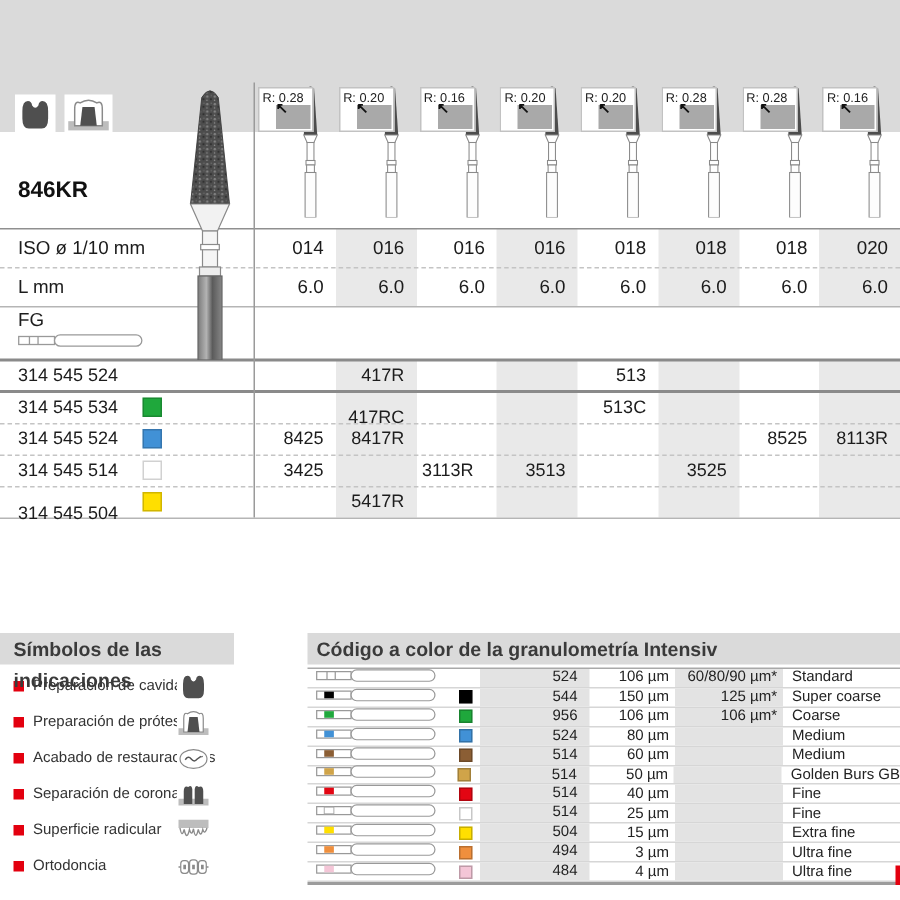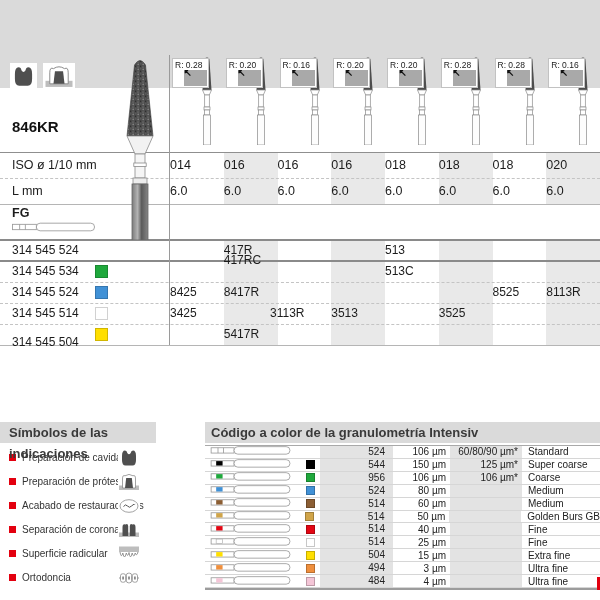--- a/index.html
+++ b/index.html
@@ -16,23 +16,23 @@
   .vline{left:169px;top:55px;width:1px;height:290px;background:#9a9a9a;z-index:6}
   .hline{left:0;width:600px;z-index:2}
   .hl-solid{height:1px;background:#8f8f8f}
   .hl-thin{height:1px;background:#b5b5b5}
   .hl-heavy{height:2px;background:#8a8a8a}
   .hl-dash{height:0;border-top:1px dashed #c4c4c4}
   .stripe{background:#e9e9e9;z-index:1}
   .row-label{left:12px;font-size:12.5px;z-index:3}
   .rl-iso{top:152px;height:26px;line-height:26px}
   .rl-l{top:178px;height:26px;line-height:26px}
-  .rl-fg{top:205px;height:16px;line-height:16px;font-weight:bold}
+  .rl-fg{top:205px;height:16px;line-height:16px;font-weight:normal}
   .fg-bur{left:12px;top:221px;z-index:3}
-  .cell{font-size:12.5px;z-index:3}
+  .cell{font-size:12.5px;text-align:right;z-index:3}
   .iso-cell,.l-cell{height:26px;line-height:26px}
   .prod-cell,.prod-code-label{height:21px;line-height:21px;font-size:12px}
   .prod-code-label{left:12px;text-align:left;z-index:3}
   .color-square{width:13px;height:13px;z-index:3;border:1px solid rgba(0,0,0,.18)}
   .rbox{width:37px;height:30px;background:#fff;border:1px solid #c2c2c2;z-index:4}
   .rbox .rtxt{position:absolute;left:2px;top:1px;font-size:8.5px;color:#222;white-space:nowrap}
   .rbox .rsq{position:absolute;right:1px;bottom:1px;width:23px;height:16px;background:#a9a9a9}
   .rbox .rarrow{position:absolute;right:16px;bottom:9px;font-size:10px;font-weight:bold;color:#111;line-height:1}
   .small-bur{z-index:4}
   .big-bur{left:112px;top:58px;z-index:5}
@@ -257,21 +257,21 @@
         </div>
         <div class="abs cell iso-cell" style="left:546.25px;top:152px;width:45.75px">020</div>
         <div class="abs cell l-cell" style="left:546.25px;top:178px;width:45.75px">6.0</div>
       </div>
     <div id="product-rows-layer">
         <div class="abs prod-code-label" style="top:240px">314 545 524</div>
         <div class="abs cell prod-cell" style="left:223.75px;top:240px;width:45.75px">417R</div>
         <div class="abs cell prod-cell" style="left:385px;top:240px;width:45.75px">513</div>
         <div class="abs prod-code-label" style="top:261px">314 545 534</div>
         <div class="abs color-square" style="left:95px;top:265px;background:#1fa83c"></div>
-        <div class="abs cell prod-cell" style="left:223.75px;top:250px;width:45.75px">417RC</div>
+        <div class="abs cell prod-cell" style="left:223.75px;top:268px;width:45.75px">417RC</div>
         <div class="abs cell prod-cell" style="left:385px;top:261px;width:45.75px">513C</div>
         <div class="abs prod-code-label" style="top:282px">314 545 524</div>
         <div class="abs color-square" style="left:95px;top:286px;background:#4191d6"></div>
         <div class="abs cell prod-cell" style="left:170px;top:282px;width:45.75px">8425</div>
         <div class="abs cell prod-cell" style="left:223.75px;top:282px;width:45.75px">8417R</div>
         <div class="abs cell prod-cell" style="left:492.5px;top:282px;width:45.75px">8525</div>
         <div class="abs cell prod-cell" style="left:546.25px;top:282px;width:45.75px">8113R</div>
         <div class="abs prod-code-label" style="top:303px">314 545 514</div>
         <div class="abs color-square" style="left:95px;top:307px;background:#ffffff"></div>
         <div class="abs cell prod-cell" style="left:170px;top:303px;width:45.75px">3425</div>

